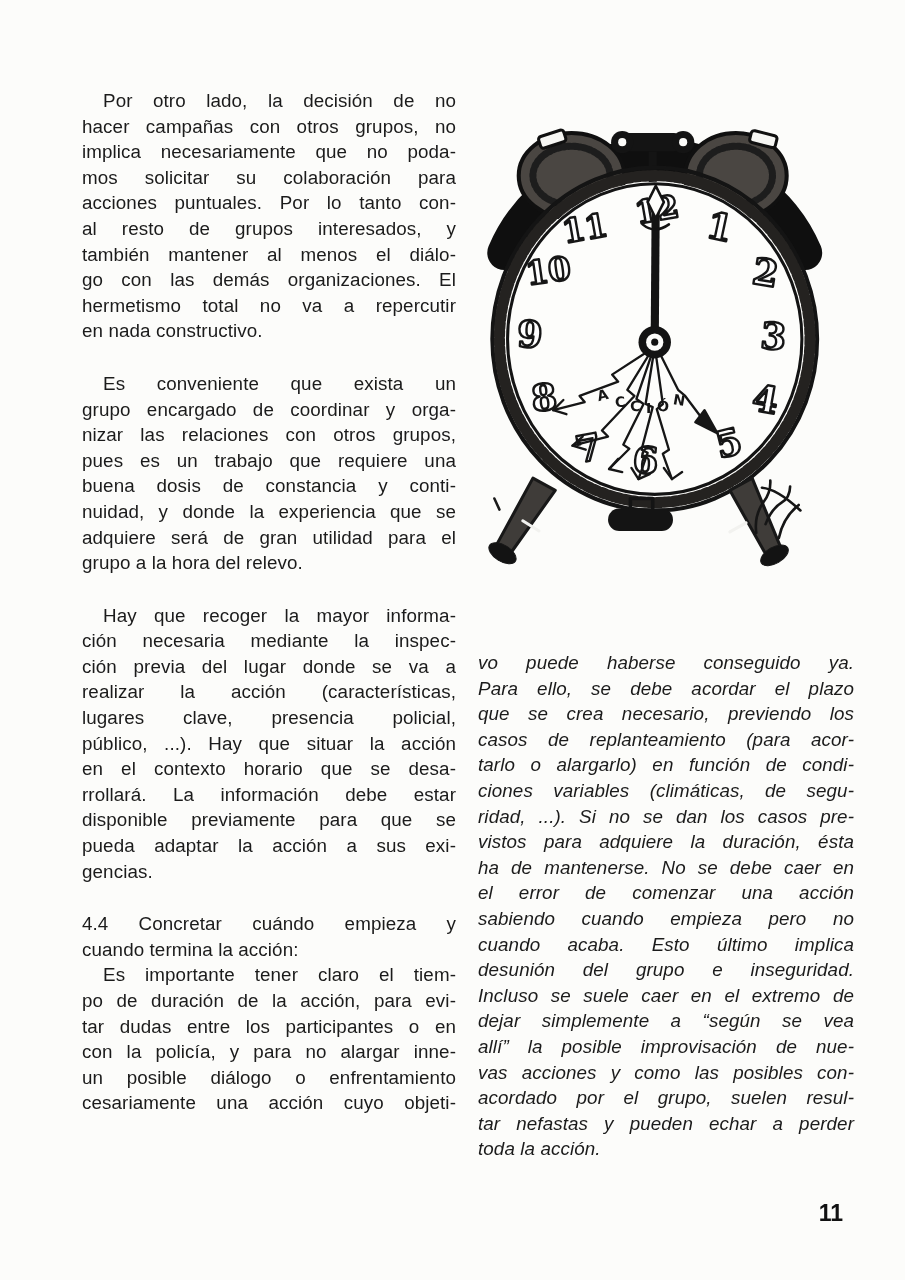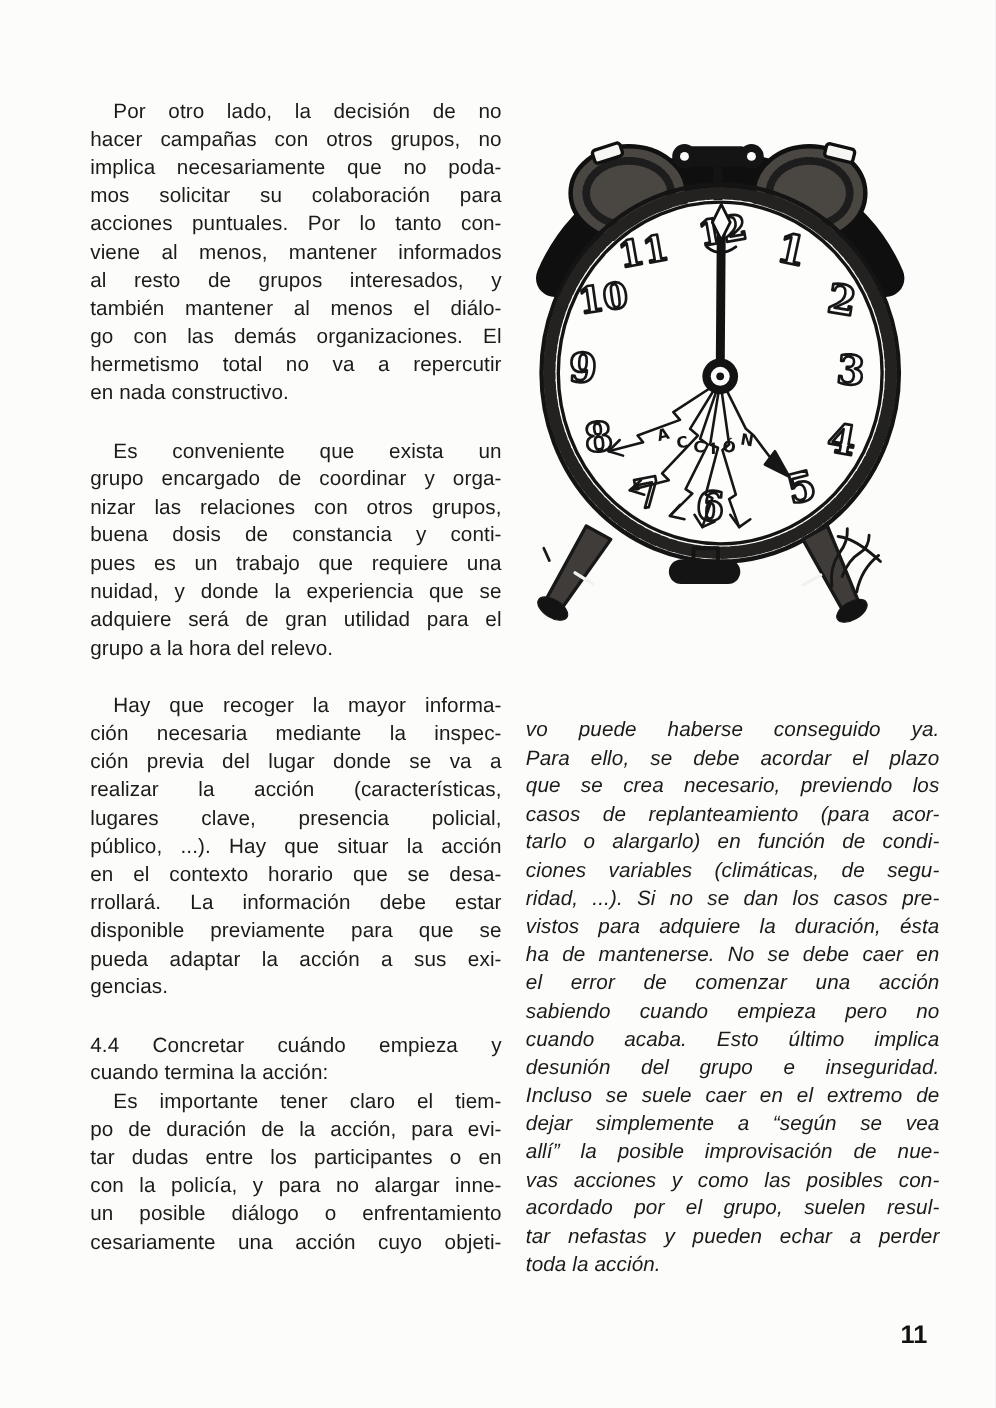--- a/index.html
+++ b/index.html
@@ -31,33 +31,32 @@
 
 <div class="page">
 
   <div class="col col-left">
       <div class="block paragraph">
         <div class="line indent">Por otro lado, la decisión de no</div>
         <div class="line">hacer campañas con otros grupos, no</div>
         <div class="line">implica necesariamente que no poda-</div>
         <div class="line">mos solicitar su colaboración para</div>
         <div class="line">acciones puntuales. Por lo tanto con-</div>
-        <div class="line">viene al menos, mantener informados</div>
         <div class="line">al resto de grupos interesados, y</div>
         <div class="line">también mantener al menos el diálo-</div>
         <div class="line">go con las demás organizaciones. El</div>
         <div class="line">hermetismo total no va a repercutir</div>
         <div class="line last">en nada constructivo.</div>
       </div>
       <div class="block paragraph">
         <div class="line indent">Es conveniente que exista un</div>
         <div class="line">grupo encargado de coordinar y orga-</div>
         <div class="line">nizar las relaciones con otros grupos,</div>
+        <div class="line">pues es un trabajo que requiere una</div>
         <div class="line">buena dosis de constancia y conti-</div>
-        <div class="line">pues es un trabajo que requiere una</div>
         <div class="line">nuidad, y donde la experiencia que se</div>
         <div class="line">adquiere será de gran utilidad para el</div>
         <div class="line last">grupo a la hora del relevo.</div>
       </div>
       <div class="block paragraph">
         <div class="line indent">Hay que recoger la mayor informa-</div>
         <div class="line">ción necesaria mediante la inspec-</div>
         <div class="line">ción previa del lugar donde se va a</div>
         <div class="line">realizar la acción (características,</div>
         <div class="line">lugares clave, presencia policial,</div>

